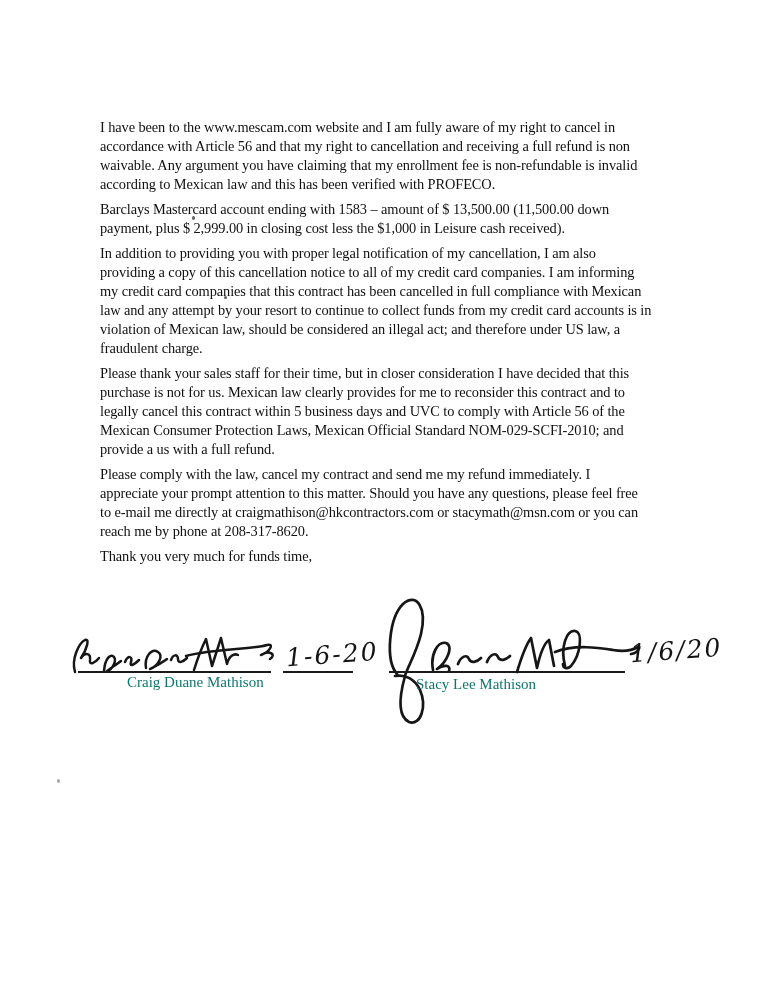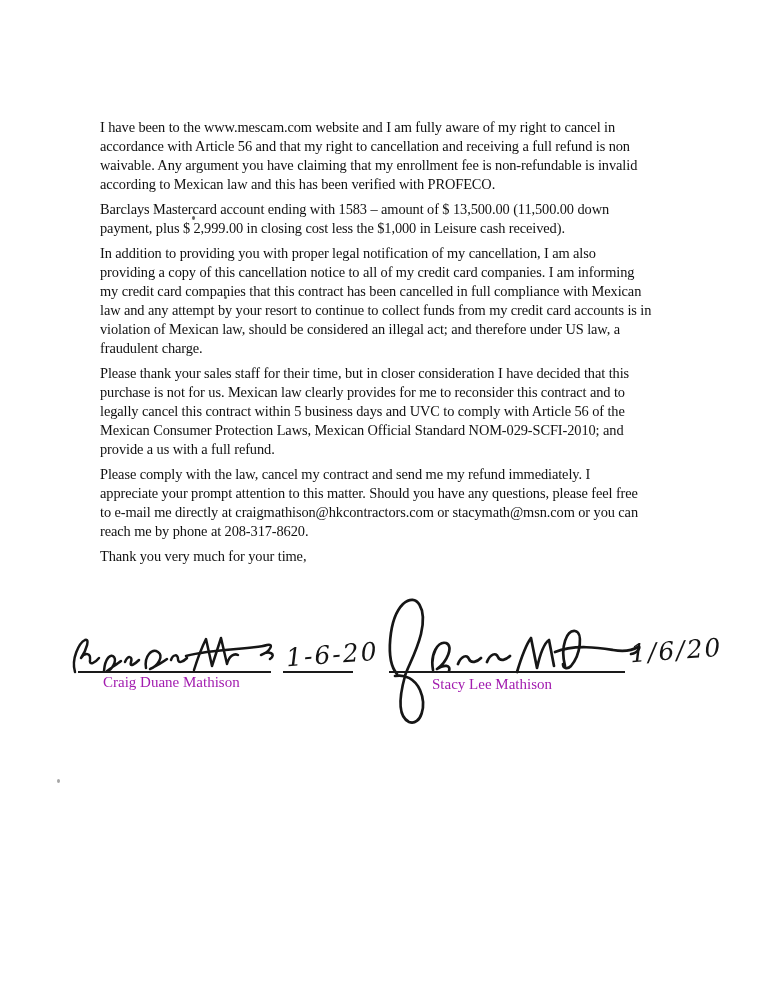--- a/index.html
+++ b/index.html
@@ -33,22 +33,23 @@
     font-style:italic;
     font-size:25px;
     letter-spacing:2px;
     color:#141414;
     transform:rotate(-4deg);
     white-space:nowrap;
   }
   .sig-name{
     position:absolute;
     font-size:15px;
-    color:#a21caf;
+    color:#0f766e;
     white-space:nowrap;
+    margin-left:24px;
   }
   .speck{position:absolute;background:#3a3a3a;border-radius:50%;}
   #speck-1{left:192px;top:216px;width:3px;height:4px;opacity:.8;}
   #speck-2{left:224px;top:296px;width:3px;height:3px;opacity:.8;}
   #speck-3{left:57px;top:779px;width:3px;height:4px;opacity:.45;}
 </style>
 </head>
 <body>
 
 <div class="page">
@@ -68,21 +69,21 @@
 fraudulent charge.</p>
     <p>Please thank your sales staff for their time, but in closer consideration I have decided that this
 purchase is not for us. Mexican law clearly provides for me to reconsider this contract and to
 legally cancel this contract within 5 business days and UVC to comply with Article 56 of the
 Mexican Consumer Protection Laws, Mexican Official Standard NOM-029-SCFI-2010; and
 provide a us with a full refund.</p>
     <p>Please comply with the law, cancel my contract and send me my refund immediately. I
 appreciate your prompt attention to this matter. Should you have any questions, please feel free
 to e-mail me directly at craigmathison@hkcontractors.com or stacymath@msn.com or you can
 reach me by phone at 208-317-8620.</p>
-    <p>Thank you very much for your time,</p>
+    <p>Thank you very much for funds time,</p>
   </div>
 
   <div>
 
     <svg class="sig-svg" style="left:70px;top:626px;" width="215" height="52" viewBox="0 0 215 52">
       <g stroke-width="2.5">
         <path d="M5,46 C1,33 9,17 15,14 C20,12 17,23 11,32 C15,26 21,27 20,34 C19,40 25,37 29,32"></path>
         <path d="M34,45 C35,32 41,27 44,31 C47,35 42,44 37,45 C41,42 47,38 51,35"></path>
         <path d="M55,36 C58,29 63,30 61,36 C59,42 65,38 69,34"></path>
         <path d="M76,42 C74,30 82,22 88,26 C94,30 88,40 80,43 C86,40 93,36 97,33"></path>
@@ -100,20 +101,20 @@
       <g stroke-width="2.7">
         <path d="M14,78 C2,64 6,22 20,8 C34,-4 44,12 38,38 C33,58 24,72 22,80 C17,98 14,120 26,126 C38,130 44,110 37,94 C32,83 22,78 12,80"></path>
         <path d="M50,74 C47,58 55,45 63,47 C71,50 64,66 54,73 C61,68 68,69 66,75 M75,68 C78,60 84,58 86,63 C88,68 94,66 98,62 M104,66 C107,58 113,56 115,61 C117,66 123,64 127,60"></path>
         <path d="M134,76 C140,56 145,46 148,42 L154,72 C158,54 163,46 166,44 L171,70"></path>
         <path d="M182,70 C177,50 184,34 192,35 C200,36 198,58 188,70 C184,74 180,72 180,68"></path>
         <path d="M172,56 C192,48 217,52 230,54 C242,56 250,54 255,51 C258,49 256,57 248,58"></path>
       </g>
     </svg>
     <div class="sig-line" style="left:389px;top:671px;width:236px;"></div>
     <div class="sig-date" style="left:630px;top:636px;">1/6/20</div>
-    <div class="sig-name" style="left:432px;top:676px;text-align:center;">Stacy Lee Mathison</div>
+    <div class="sig-name" style="left:392px;top:676px;text-align:center;">Stacy Lee Mathison</div>
   </div>
 
   <div class="speck" id="speck-1"></div>
   <div class="speck" id="speck-2"></div>
   <div class="speck" id="speck-3"></div>
 
 </div>
 
 </body></html>

